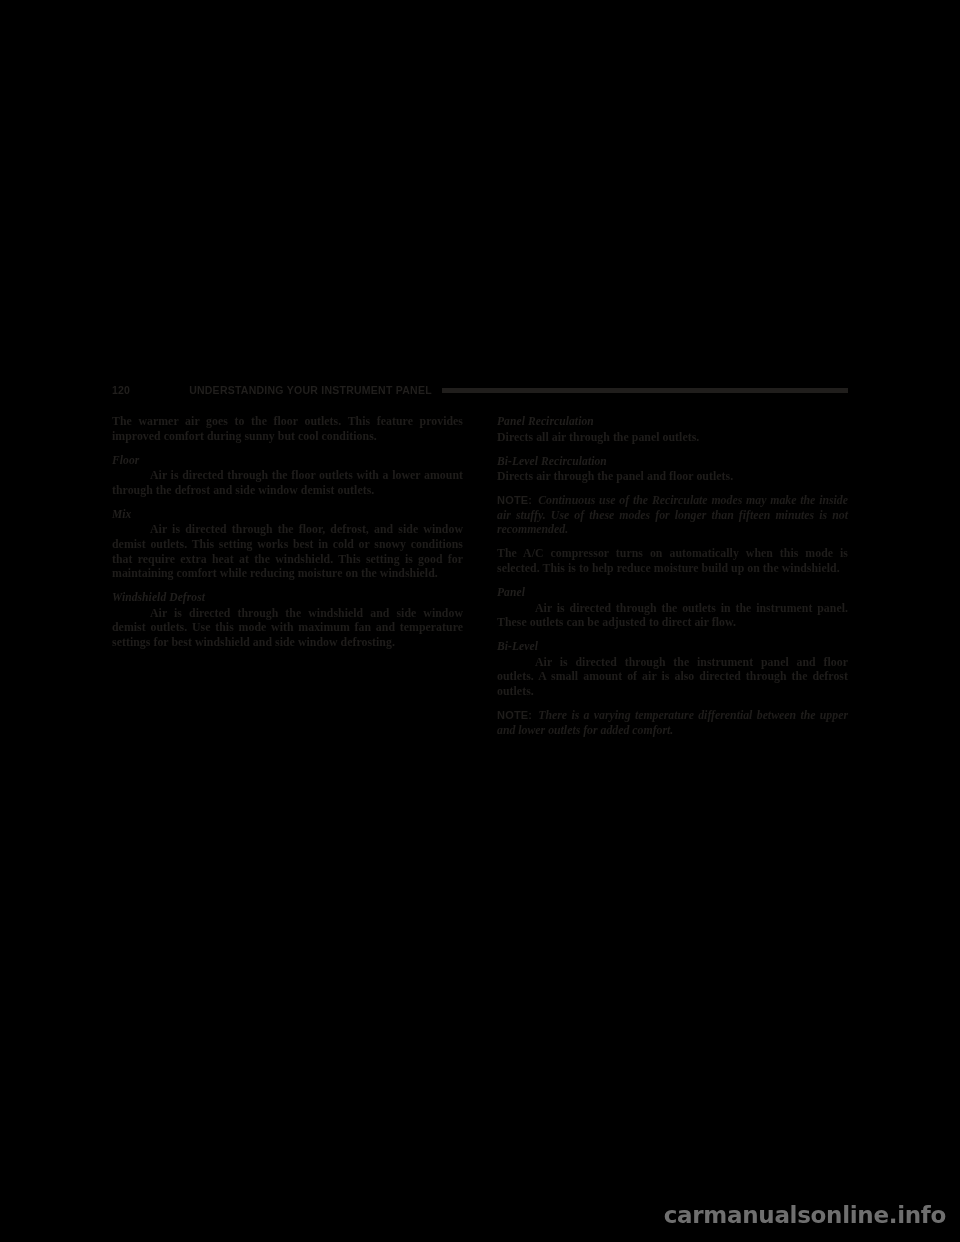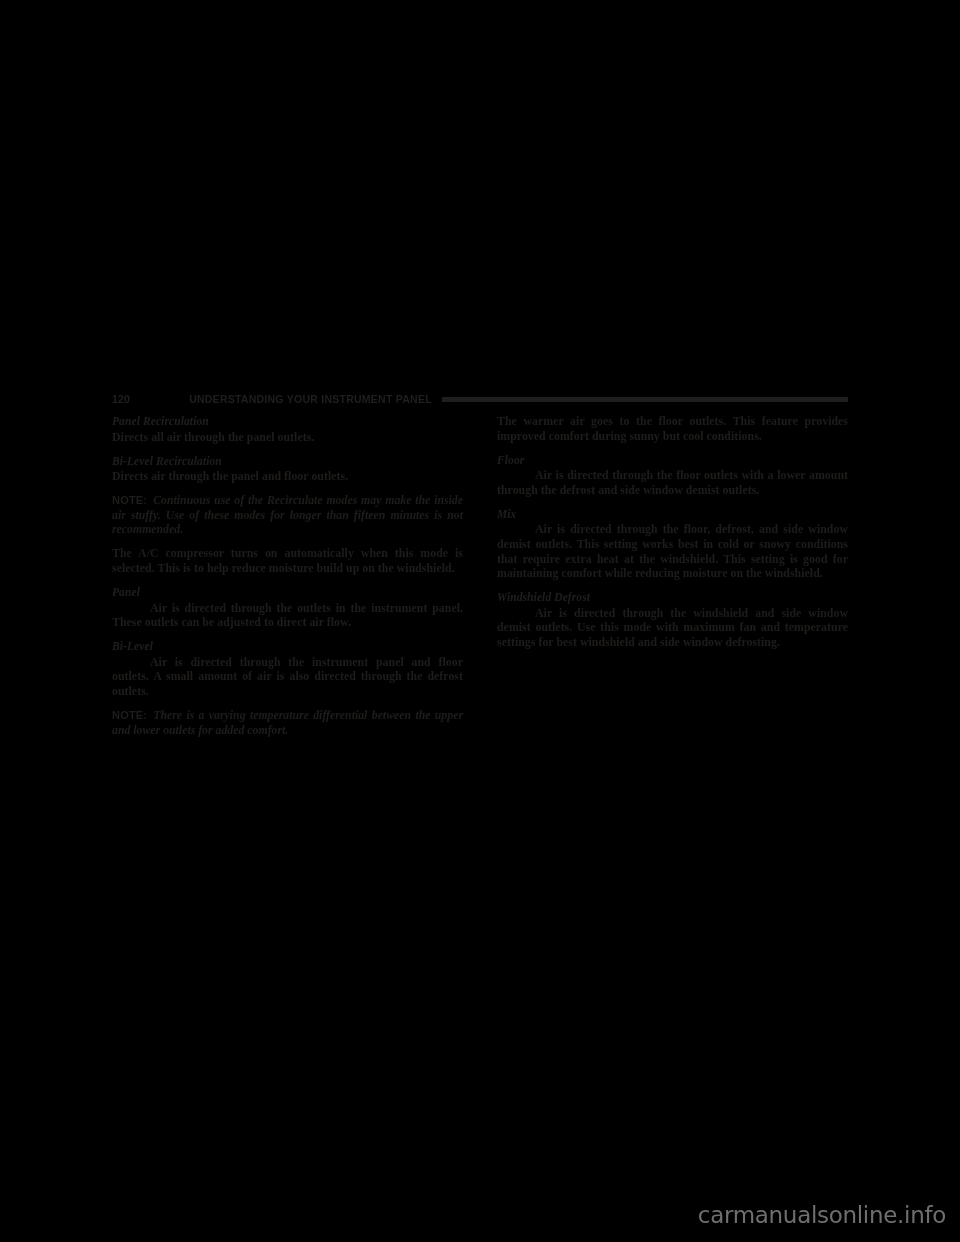--- a/index.html
+++ b/index.html
@@ -23,21 +23,21 @@
     top: 0;
     width: 960px;
     height: 1242px;
     background: #000000;
   }
 
   
   #running-header {
     position: absolute;
     left: 112px;
-    top: 391px;
+    top: 382px;
     width: 736px;
     height: 16px;
     display: flex;
     align-items: center;
     gap: 0;
   }
   #running-header .folio {
     font-family: "Liberation Sans", "DejaVu Sans", sans-serif;
     font-weight: bold;
     font-size: 10.5px;
@@ -123,21 +123,21 @@
     margin-right: 6px;
   }
 
   
   #watermark {
     position: absolute;
     right: 14px;
     bottom: 14px;
     font-family: "DejaVu Sans", "Liberation Sans", sans-serif;
     font-size: 23px;
-    font-weight: normal;
+    font-weight: bold;
     letter-spacing: -0.3px;
     color: #6f6f6f;
     user-select: none;
   }
 </style>
 </head>
 <body>
 
 <div id="page-sheet">
 
@@ -145,20 +145,43 @@
     <span class="folio">120</span>
     <span class="header-title">UNDERSTANDING YOUR INSTRUMENT PANEL</span>
     <span class="header-rule"></span>
   </div>
 
   <div id="columns">
 
     <div class="column">
 
       <div class="blk">
+        <p class="body-text">The warmer air goes to the floor outlets. This feature provides improved comfort during sunny but cool conditions.</p>
+      </div>
+
+      <div class="blk">
+        <div class="head-italic">Floor</div>
+        <p class="body-text indented">Air is directed through the floor outlets with a lower amount through the defrost and side window demist outlets.</p>
+      </div>
+
+      <div class="blk">
+        <div class="head-italic">Mix</div>
+        <p class="body-text indented">Air is directed through the floor, defrost, and side window demist outlets. This setting works best in cold or snowy conditions that require extra heat at the windshield. This setting is good for maintaining comfort while reducing moisture on the windshield.</p>
+      </div>
+
+      <div class="blk">
+        <div class="head-italic">Windshield Defrost</div>
+        <p class="body-text indented">Air is directed through the windshield and side window demist outlets. Use this mode with maximum fan and temperature settings for best windshield and side window defrosting.</p>
+      </div>
+
+    </div>
+
+    <div class="column">
+
+      <div class="blk">
         <div class="head-italic">Panel Recirculation</div>
         <p class="body-text">Directs all air through the panel outlets.</p>
       </div>
 
       <div class="blk">
         <div class="head-italic">Bi-Level Recirculation</div>
         <p class="body-text">Directs air through the panel and floor outlets.</p>
       </div>
 
       <div class="blk">
@@ -178,40 +201,17 @@
         <div class="head-italic">Bi-Level</div>
         <p class="body-text indented">Air is directed through the instrument panel and floor outlets. A small amount of air is also directed through the defrost outlets.</p>
       </div>
 
       <div class="blk">
         <p class="note-text"><span class="note-label">NOTE:</span><span>There is a varying temperature differential between the upper and lower outlets for added comfort.</span></p>
       </div>
 
     </div>
 
-    <div class="column">
-
-      <div class="blk">
-        <p class="body-text">The warmer air goes to the floor outlets. This feature provides improved comfort during sunny but cool conditions.</p>
-      </div>
-
-      <div class="blk">
-        <div class="head-italic">Floor</div>
-        <p class="body-text indented">Air is directed through the floor outlets with a lower amount through the defrost and side window demist outlets.</p>
-      </div>
-
-      <div class="blk">
-        <div class="head-italic">Mix</div>
-        <p class="body-text indented">Air is directed through the floor, defrost, and side window demist outlets. This setting works best in cold or snowy conditions that require extra heat at the windshield. This setting is good for maintaining comfort while reducing moisture on the windshield.</p>
-      </div>
-
-      <div class="blk">
-        <div class="head-italic">Windshield Defrost</div>
-        <p class="body-text indented">Air is directed through the windshield and side window demist outlets. Use this mode with maximum fan and temperature settings for best windshield and side window defrosting.</p>
-      </div>
-
-    </div>
-
   </div>
 
   <div id="watermark">carmanualsonline.info</div>
 
 </div>
 
 </body></html>

